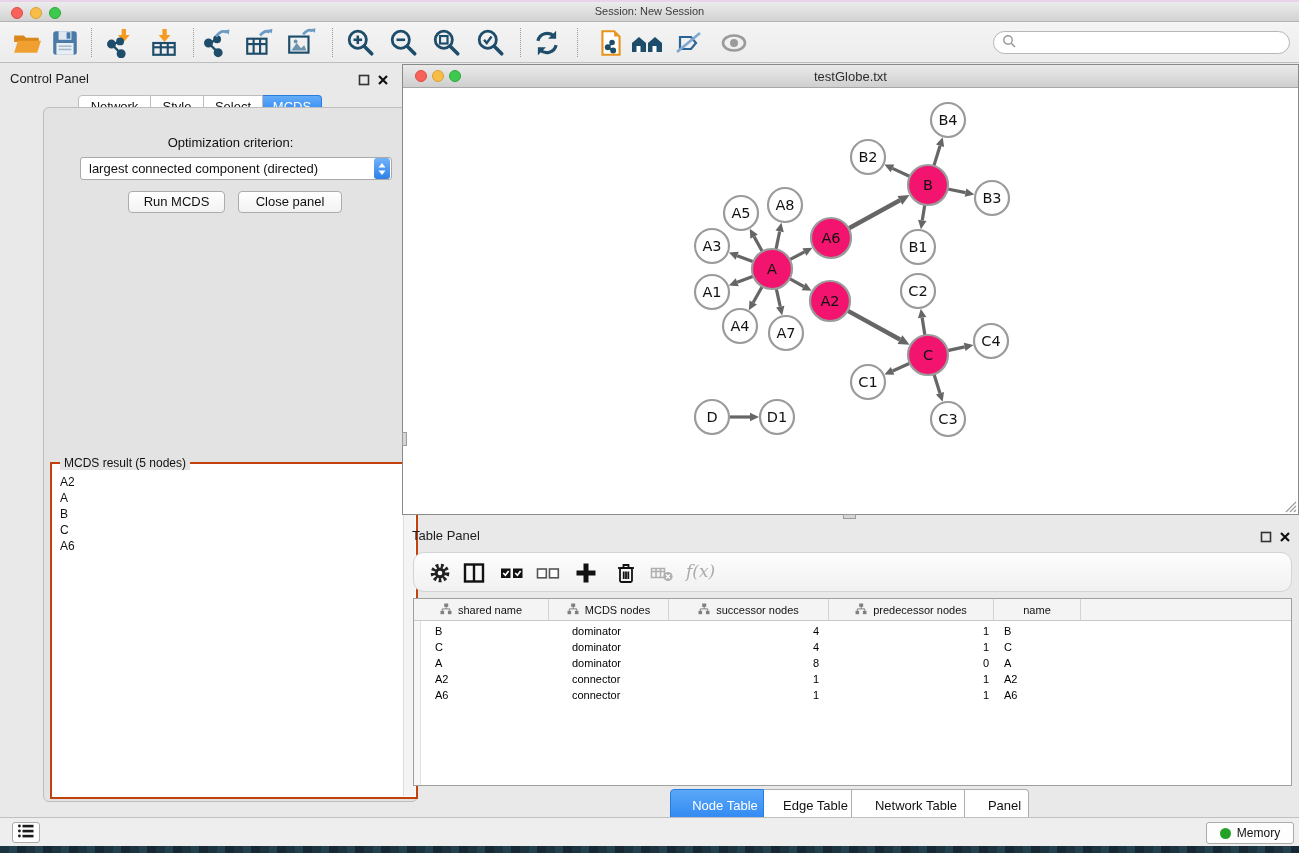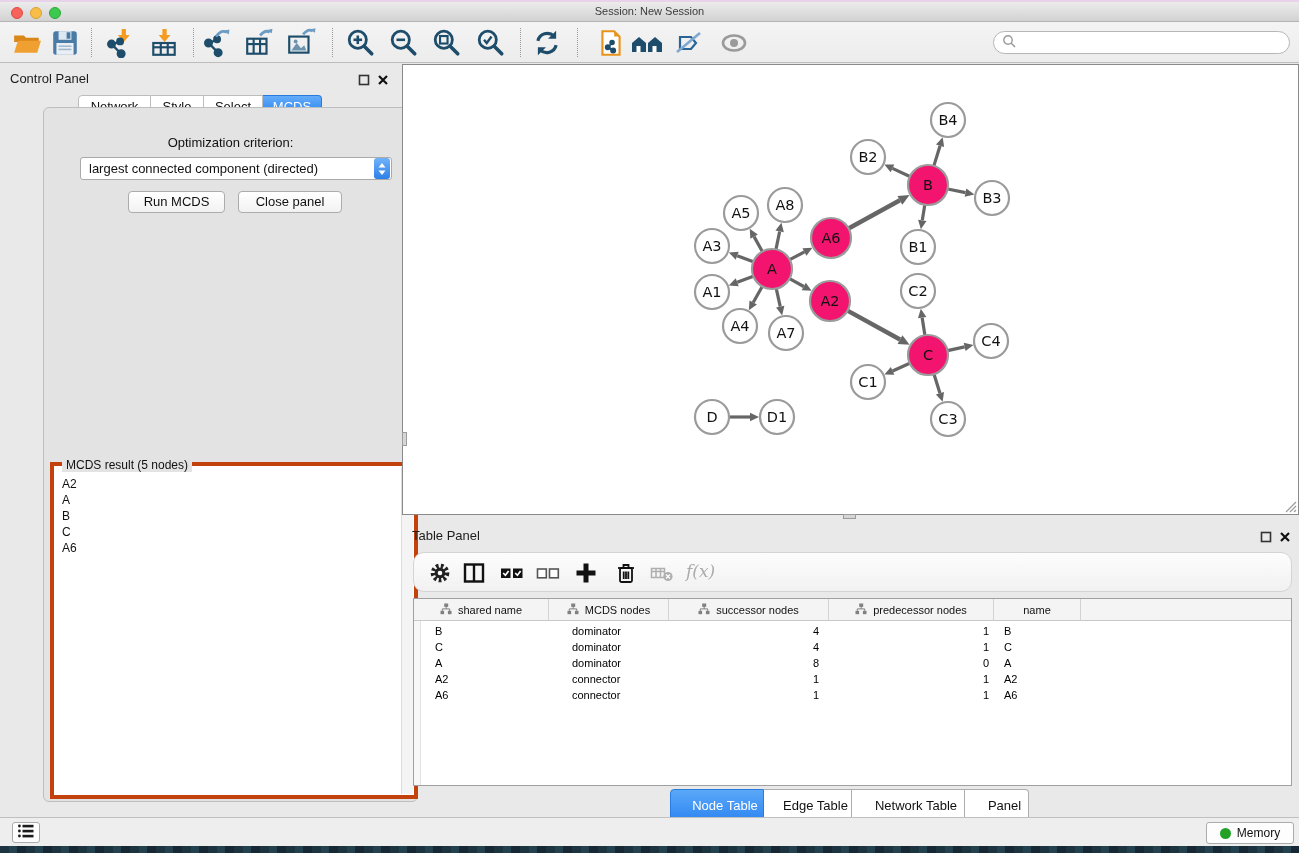--- a/index.html
+++ b/index.html
@@ -44,21 +44,21 @@
   .opt-label { position:absolute; left:0; right:0; top:27px; text-align:center; font-size:13px; color:#111; }
   .select-box { position:absolute; left:36px; top:49px; width:312px; height:23px; background:#fff;
     border:1px solid #A9A9A9; border-radius:3px; display:flex; align-items:center; cursor:pointer; }
   .select-box .sel-text { font-size:13px; color:#111; padding-left:8px; flex:1; white-space:nowrap; overflow:hidden; }
   .sel-stepper { width:16px; height:21px; margin-right:1px; border-radius:3px;
     background:linear-gradient(#71B3FA,#2D7FE9); display:flex; flex-direction:column; align-items:center; justify-content:center; }
   .push-btn { position:absolute; height:22px; background:linear-gradient(#FFFFFF,#F2F2F2); border:1px solid #ACACAC;
     border-radius:4px; font-size:13px; color:#111; text-align:center; line-height:20px; cursor:pointer; font-family:"Liberation Sans",sans-serif; }
   #run-mcds { left:84px; top:83px; width:97px; }
   #close-panel { left:194px; top:83px; width:104px; }
-  .result-box { position:absolute; left:6px; top:354px; width:368px; height:337px; background:#fff; border:4px solid #c2410c; }
+  .result-box { position:absolute; left:6px; top:354px; width:368px; height:337px; background:#fff; border:2px solid #c2410c; }
   .result-title { position:absolute; left:8px; top:-8px; background:#E3E3E3; padding:0 4px; font-size:12px; color:#111; }
   .result-list { position:absolute; left:1px; top:6px; bottom:1px; right:14px; padding:4px 7px; font-size:12px; color:#111; line-height:16px; }
   .result-scroll { position:absolute; top:1px; bottom:1px; right:1px; width:12px; background:#F4F4F4; border-left:1px solid #DCDCDC; }
 
   
   #network-window { position:absolute; left:402px; top:64px; width:897px; height:451px;
     background:#fff; border:1px solid #8A8A8A; }
   #nw-titlebar { position:absolute; left:0; top:0; right:0; height:23px;
     background:linear-gradient(#EAEAEA,#CFCFCF); border-bottom:1px solid #A8A8A8; }
   #nw-titlebar .title { position:absolute; left:0; right:0; top:4px; text-align:center; font-size:13px; color:#2e2e2e; }
@@ -277,20 +277,26 @@
           <div>B</div>
           <div>C</div>
           <div>A6</div>
         </div>
         <div class="result-scroll"></div>
       </div>
     </div>
   </div>
 
   <div id="network-window">
+    <div id="nw-titlebar">
+      <span class="light red"></span>
+      <span class="light yellow"></span>
+      <span class="light green"></span>
+      <div class="title">testGlobe.txt</div>
+    </div>
     <svg id="graph-svg" width="895" height="426">
         <line x1="350.325077653959" y1="188.15872023264905" x2="334.21114516715534" y2="194.33572768592379" stroke="#666666" stroke-width="3.2"></line>
         <polygon points="325.8074301114369,197.55715179061585 332.6899171177174,190.36730668739008 335.73237321659326,198.3041486844575" fill="#666666"></polygon>
         <line x1="350.325077653959" y1="173.84127976735095" x2="334.21114516715534" y2="167.66427231407621" stroke="#666666" stroke-width="3.2"></line>
         <polygon points="325.8074301114369,164.44284820938415 335.73237321659326,163.6958513155425 332.6899171177174,171.63269331260992" fill="#666666"></polygon>
         <line x1="359.20930486584723" y1="198.43967570770963" x2="350.21743843110625" y2="214.456437794592" stroke="#666666" stroke-width="3.2"></line>
         <polygon points="345.8116256207375,222.30429186306134 346.51150734321794,212.37591507858454 353.92336951899455,216.53696051059947" fill="#666666"></polygon>
         <line x1="359.3136823396639" y1="163.50213583939285" x2="351.07652884145375" y2="148.62211661681965" stroke="#666666" stroke-width="3.2"></line>
         <polygon points="346.7176858943025,140.74807774454644 354.7948249755828,146.56377411399822 347.3582327073247,150.68045911964109" fill="#666666"></polygon>
         <line x1="373.27393757610866" y1="200.53800034792522" x2="377.2301842722533" y2="218.6236995303009" stroke="#666666" stroke-width="3.2"></line>

